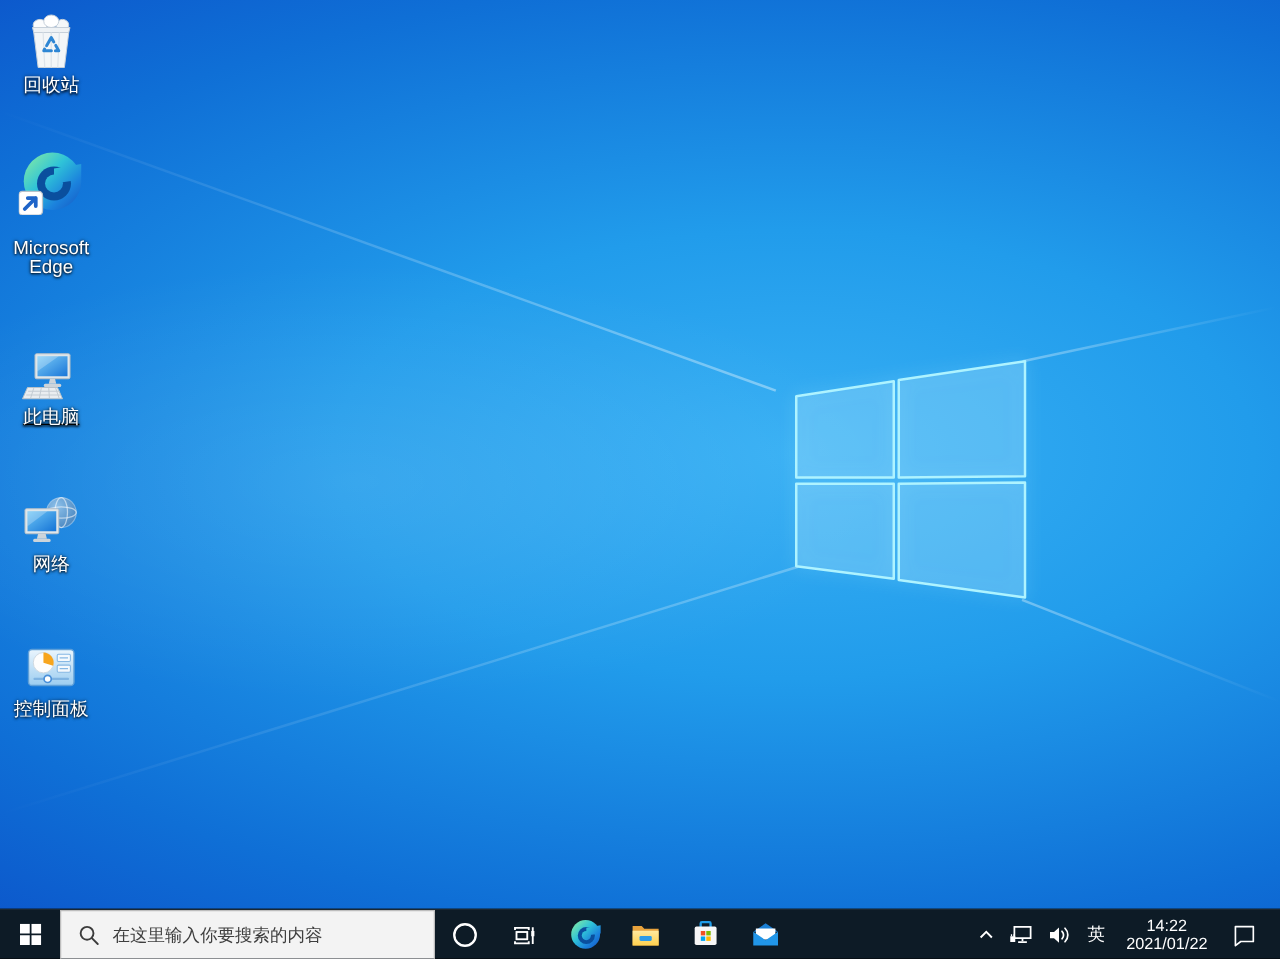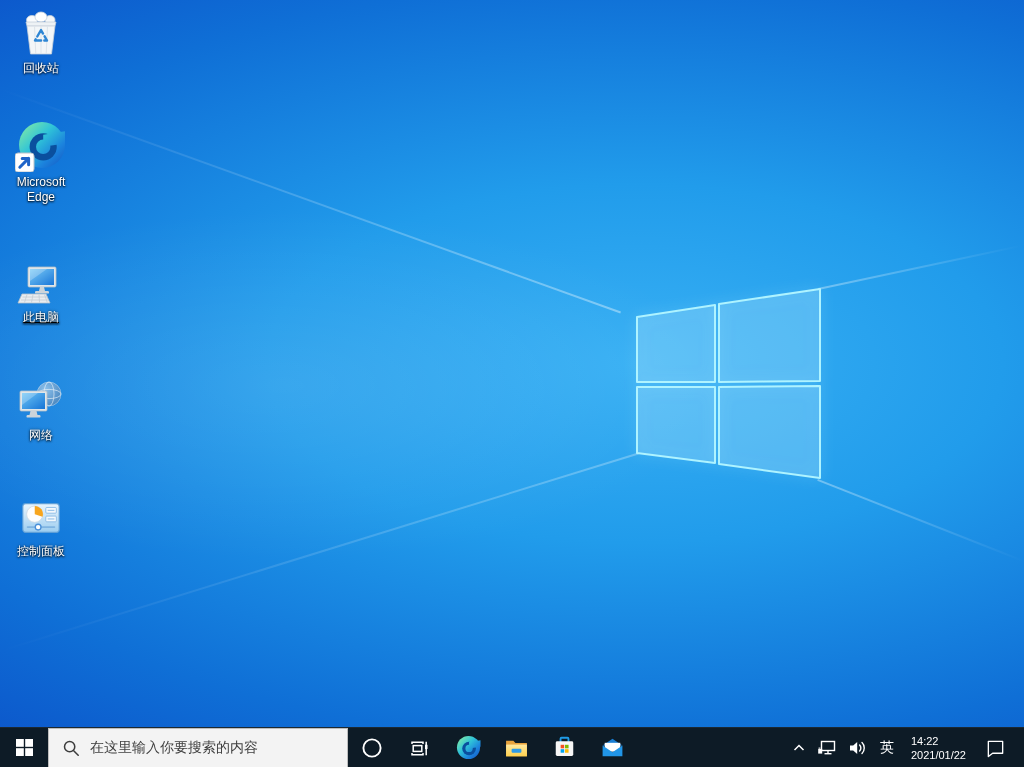--- a/index.html
+++ b/index.html
@@ -30,57 +30,57 @@
               filter:drop-shadow(0 0 7px rgba(150,225,255,0.45)); }
 
   
   .desk-icons { position:absolute; left:2px; top:2px; width:78px; }
   .desk-icon {
     width:78px; display:flex; flex-direction:column; align-items:center;
     margin-bottom:14px; cursor:default;
   }
   .desk-icon .art { height:52px; display:flex; align-items:flex-end; justify-content:center; }
   .desk-icon .lbl {
-    margin-top:3px; color:#fff; font-size:12px; line-height:15px; text-align:center;
+    margin-top:3px; color:#fff; font-size:15px; line-height:15px; text-align:center;
     text-shadow:0 1px 2px rgba(0,0,0,0.95), 0 0 3px rgba(0,0,0,0.7);
     max-width:76px; word-wrap:break-word;
   }
   .di-recycle { margin-top:4px; }
-  .di-edge    { margin-top:44px; }
+  .di-edge    { margin-top:44px;gap:16px; }
   .di-pc      { margin-top:50px;text-decoration:underline; }
   .di-net     { margin-top:48px; }
   .di-cp      { margin-top:46px; }
 
   
   .taskbar {
     position:absolute; left:0; bottom:0; width:1024px; height:40px;
     background:#0d1b26; display:flex; align-items:stretch;
     border-top:1px solid rgba(255,255,255,0.06);
   }
   .tb-btn {
     width:48px; display:flex; align-items:center; justify-content:center; cursor:pointer;
   }
   .search-box {
     width:300px; background:#f3f3f3; border:1px solid #bdbdbd; border-bottom:none;
     display:flex; align-items:center; padding-left:13px; gap:10px; cursor:text;
   }
   .search-box input {
     border:none; background:transparent; outline:none; width:250px;
-    font-size:14px; color:#6d28d9; font-family:Liberation Serif, serif;
+    font-size:14px; color:#6d28d9; font-family:Liberation Sans, sans-serif;
   }
   .search-box input::placeholder { color:#3f3f3f; opacity:1; }
   .tray {
     margin-left:auto; display:flex; align-items:center; color:#fff; padding-right:8px;
   }
   .tray-btn {
     height:40px; display:flex; align-items:center; justify-content:center;
     padding:0 5px; cursor:pointer;
   }
   .lang { font-size:14px; padding:0 8px; }
-  .clock { font-size:11px; line-height:14px; padding:0 9px; white-space:nowrap; }
+  .clock { text-align:center; font-size:13px; line-height:14px; padding:0 9px; white-space:nowrap; }
 </style>
 </head>
 <body>
 
 <div class="screen">
 
   <div class="wallpaper">
     <div class="ray ray1"></div>
     <div class="ray ray2"></div>
     <div class="ray ray3"></div>

